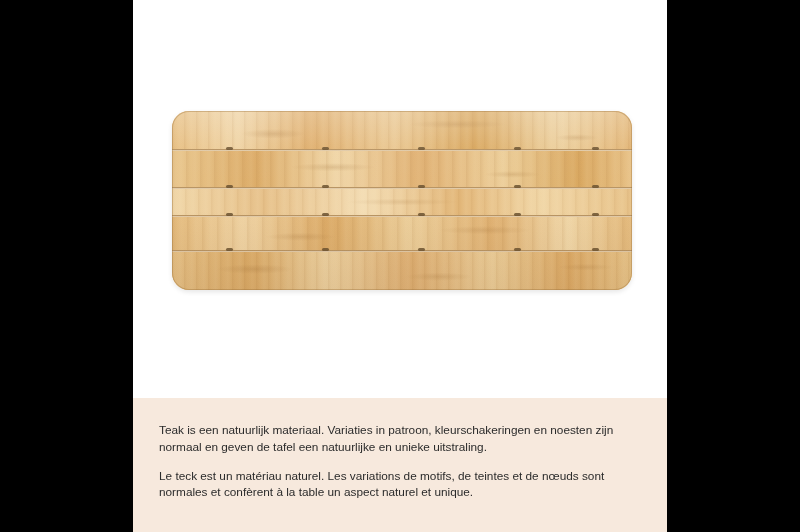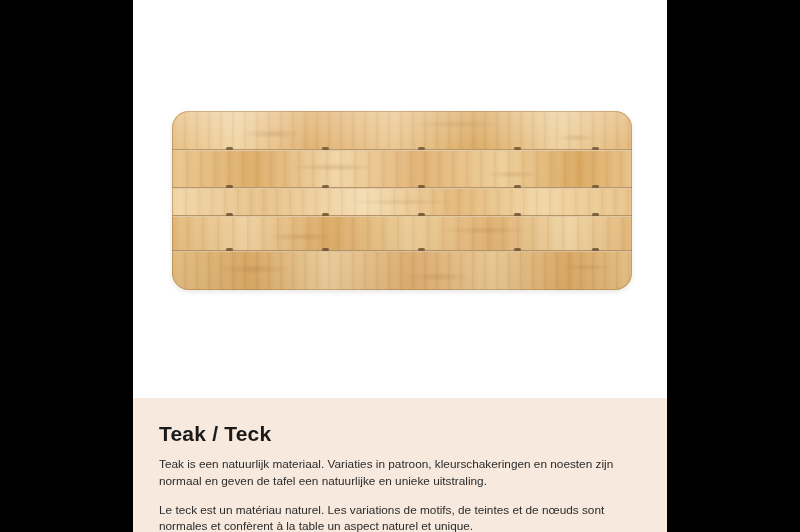--- a/index.html
+++ b/index.html
@@ -197,19 +197,18 @@
                  radial-gradient(ellipse 48px 6px at 58% 65%, rgba(150,100,45,0.18), rgba(150,100,45,0) 70%),
                  radial-gradient(ellipse 40px 5px at 90% 40%, rgba(150,100,45,0.16), rgba(150,100,45,0) 70%);"></div>
         </div>
 
         <div class="sheen"></div>
         <div class="edge"></div>
       </div>
     </div>
 
     <div class="caption-panel">
-      <h2 class="caption-title">Teak / Teck</h2>
       <p class="caption-body">Teak is een natuurlijk materiaal. Variaties in patroon, kleurschakeringen en noesten zijn normaal en geven de tafel een natuurlijke en unieke uitstraling.</p>
       <p class="caption-body">Le teck est un matériau naturel. Les variations de motifs, de teintes et de nœuds sont normales et confèrent à la table un aspect naturel et unique.</p>
     </div>
 
   </div>
 </div>
 
 </body></html>

